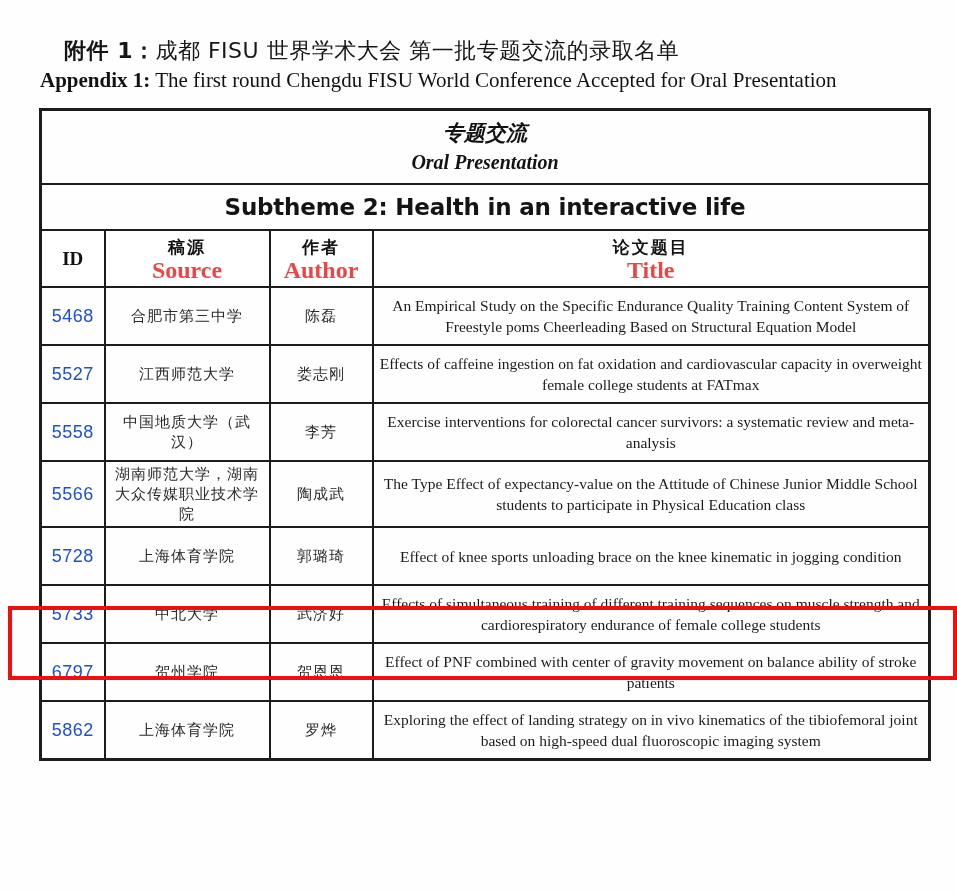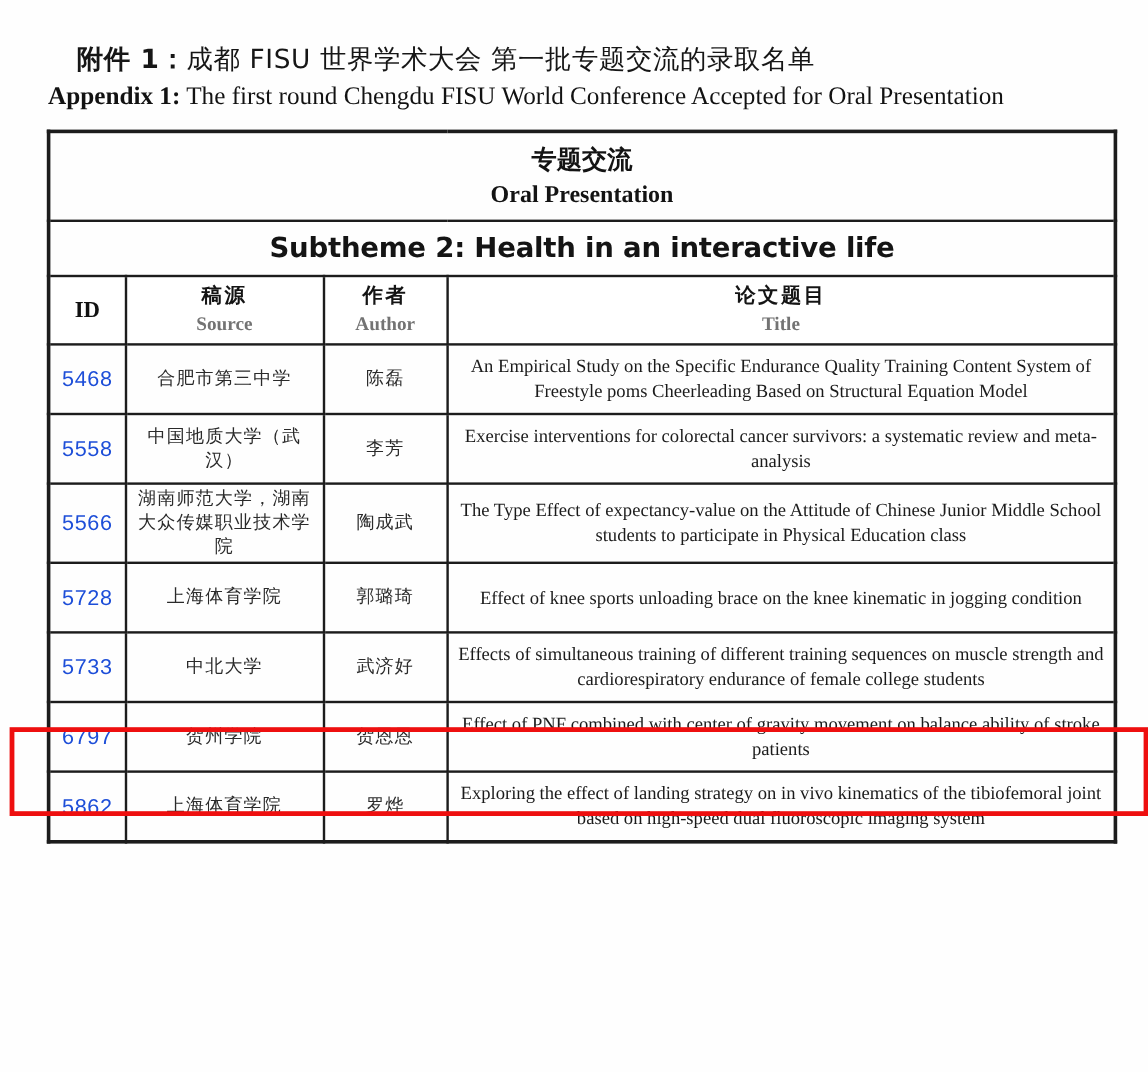--- a/index.html
+++ b/index.html
@@ -20,40 +20,40 @@
 
   table.main{
     position:absolute;left:39px;top:108px;width:889px;
     border-collapse:collapse;table-layout:fixed;
     border:3px solid #1c1c1c;
   }
   table.main td,table.main th{
     border:2px solid #1c1c1c;padding:2px 6px;vertical-align:middle;text-align:center;
     overflow:hidden;
   }
-  .row-tabletitle td{height:68px;border-bottom:2px solid #1c1c1c;}
+  .row-tabletitle td{height:68px;border-bottom:2px solid #1c1c1c;font-style:italic;}
   .tabletitle-zh{
     font-family:"DejaVu Sans","Liberation Sans",sans-serif;
     font-weight:bold;font-size:21px;line-height:30px;color:#131313;
   }
   .tabletitle-en{
     font-family:"Liberation Serif",serif;font-weight:bold;font-size:20px;line-height:28px;color:#131313;
   }
   .row-subtheme td{height:40px;text-align:left;padding-left:4px;margin-top:12px;}
   .subtheme{
     font-family:"DejaVu Sans","Liberation Sans",sans-serif;
     font-weight:bold;font-size:23px;color:#141414;letter-spacing:-0.2px;
   }
   .row-colheads th{height:51px;font-weight:bold;background:#fff;}
   .colhead-zh{
     font-family:"DejaVu Sans","Liberation Sans",sans-serif;
     font-size:17px;line-height:23px;font-weight:bold;color:#141414;letter-spacing:2px;
   }
   .colhead-en{
-    font-family:"Liberation Serif",serif;font-size:16px;line-height:23px;font-weight:bold;color:#737373;letter-spacing:0;
+    font-family:"Liberation Serif",serif;font-size:24px;line-height:23px;font-weight:bold;color:#ef4444;letter-spacing:0;
   }
   .colhead-id{font-family:"Liberation Serif",serif;font-size:19px;font-weight:bold;}
   tr.data-row td{height:52px;}
   td.cell-id{
     font-family:"Liberation Sans","DejaVu Sans",sans-serif;
     font-size:18px;color:#1d4ed8;letter-spacing:.5px;
   }
   td.cell-source,td.cell-author{
     font-family:"Liberation Serif",serif;
     font-size:15px;color:#2a2a2a;line-height:20px;letter-spacing:1px;
@@ -116,20 +116,26 @@
   </tbody>
   <tbody id="rows-body">
   <tr class="data-row">
     <td class="cell-id">5468</td>
     <td class="cell-source">合肥市第三中学</td>
     <td class="cell-author">陈磊</td>
     <td class="cell-title">An Empirical Study on the Specific Endurance Quality Training Content System of Freestyle poms Cheerleading Based on Structural Equation Model</td>
   </tr>
 
 
+  <tr class="data-row">
+    <td class="cell-id">5527</td>
+    <td class="cell-source">江西师范大学</td>
+    <td class="cell-author">娄志刚</td>
+    <td class="cell-title">Effects of caffeine ingestion on fat oxidation and cardiovascular capacity in overweight female college students at FATmax</td>
+  </tr>
 
   <tr class="data-row">
     <td class="cell-id">5558</td>
     <td class="cell-source">中国地质大学（武汉）</td>
     <td class="cell-author">李芳</td>
     <td class="cell-title">Exercise interventions for colorectal cancer survivors: a systematic review and meta-analysis</td>
   </tr>
 
   <tr class="data-row">
     <td class="cell-id">5566</td>

